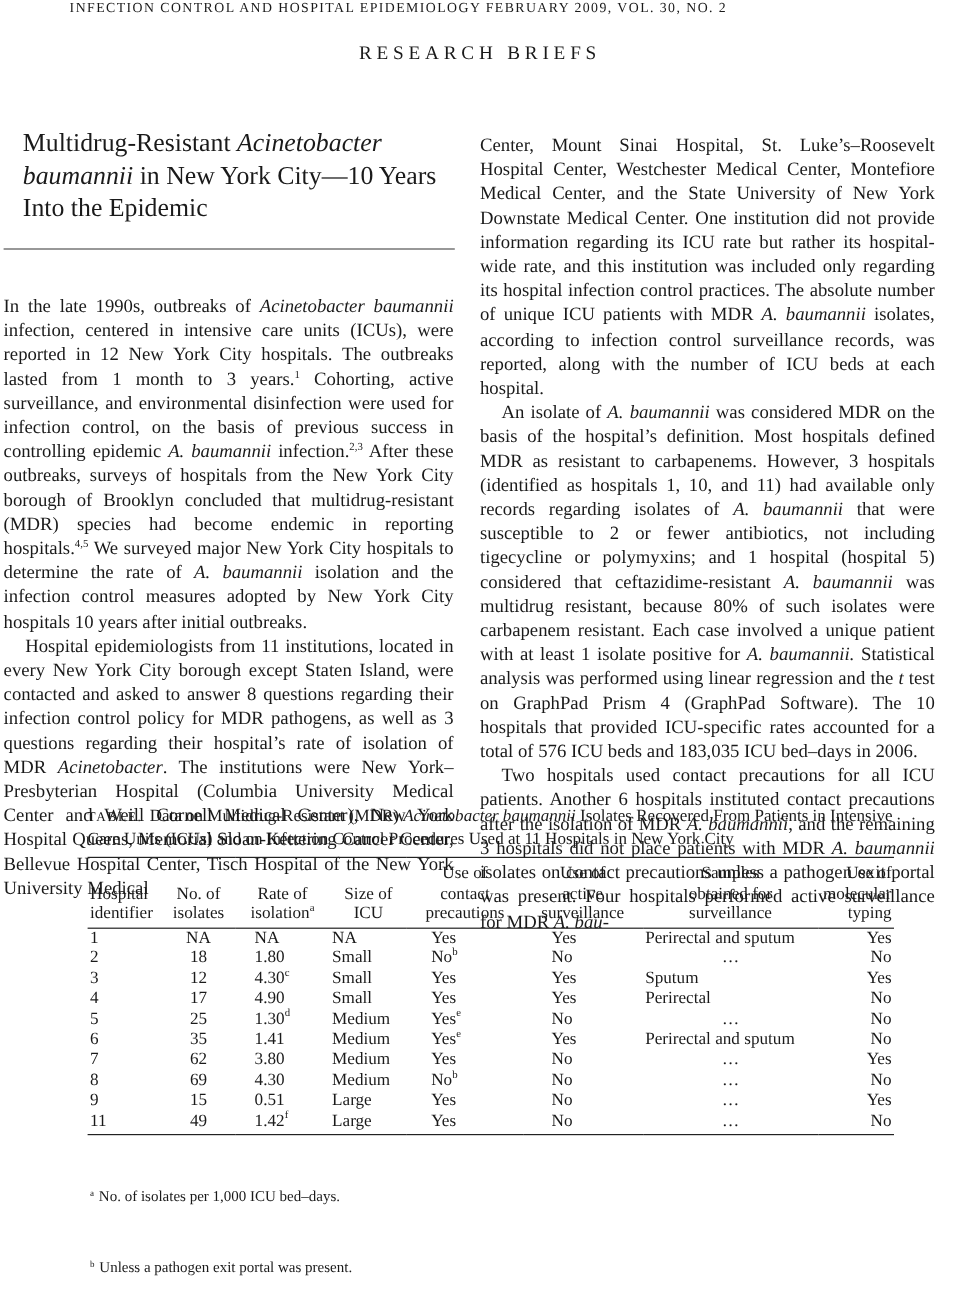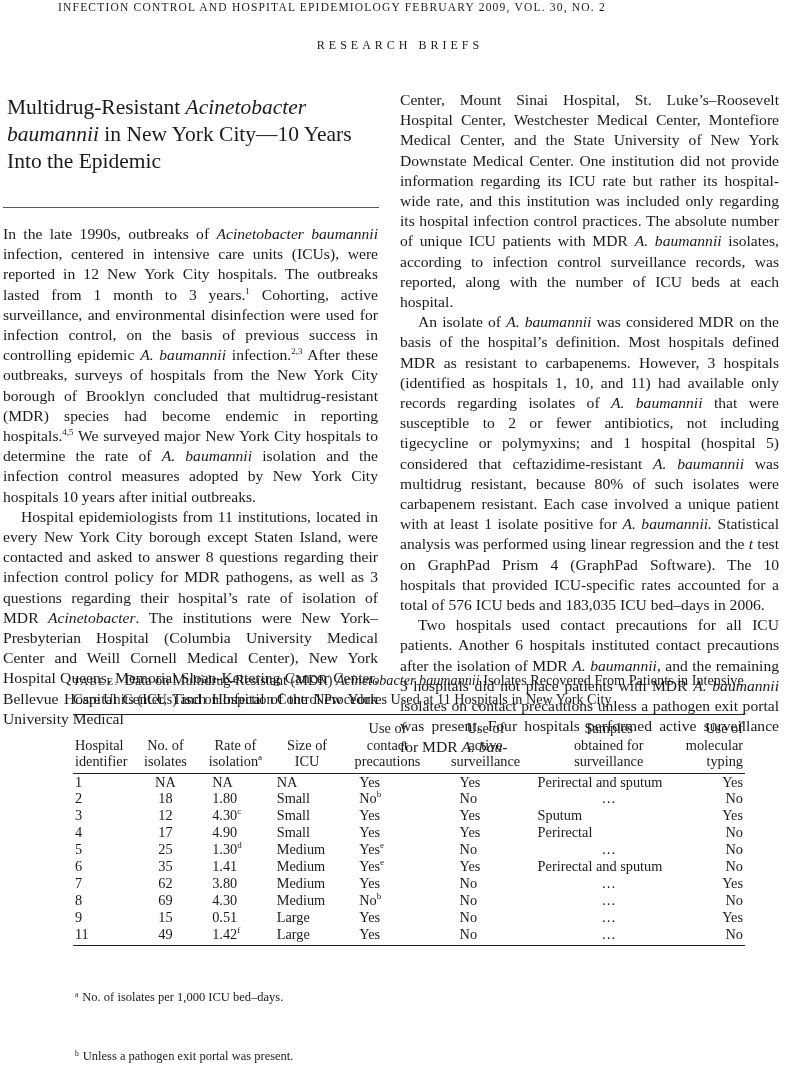--- a/index.html
+++ b/index.html
@@ -1,21 +1,21 @@
 <!DOCTYPE html>
 <html><head>
 <meta charset="utf-8">
 <style>
   html, body { margin: 0; padding: 0; background: #ffffff; }
   body { width: 800px; height: 1074px; position: relative; overflow: hidden; color: #1a1a1a; font-family: "Liberation Serif", "DejaVu Serif", serif; }
   .running-head { position: absolute; top: 0; left: 0; width: 664px; text-align: center; font-size: 11.5px; letter-spacing: 1.2px; font-variant: small-caps; text-transform: uppercase; line-height: 14px; margin-top: 0px; }
-  .section-head { position: absolute; top: 36px; left: 0; width: 800px; text-align: center; font-size: 12px; letter-spacing: 4px; line-height: 18px; }
-  .title { position: absolute; left: 3px; top: 90px; width: 380px; font-size: 21.5px; line-height: 27px; font-weight: normal; margin: 4px; font-family: Liberation Serif, serif; }
+  .section-head { position: absolute; top: 36px; left: 0; width: 800px; text-align: center; font-size: 16px; letter-spacing: 4px; line-height: 18px; }
+  .title { position: absolute; left: 3px; top: 90px; width: 380px; font-size: 21.5px; line-height: 27px; font-weight: normal; margin: 16px; font-family: Liberation Serif, serif; }
   .title-rule { position: absolute; left: 3px; top: 207px; width: 376px; border-top: 1.3px solid #555; }
-  .col { position: absolute; font-size: 15.6px; line-height: 20.2px; text-align: justify; }
+  .col { position: absolute; font-size: 15.6px; line-height: 20.2px; text-align: justify; margin-top: 22px; }
   .col-left { left: 3px; top: 224px; width: 375px; }
   .col-right { left: 400px; top: 90px; width: 379px; }
   .col p { margin: 0; }
   .col p.indent { text-indent: 18px; }
   sup { font-size: 9px; line-height: 0; vertical-align: 6px; }
   .table-block { position: absolute; left: 73px; top: 671px; width: 700px; font-family: "Liberation Serif", serif; }
   .table-caption { font-size: 14.2px; line-height: 18px; margin: 0 0 6px 0; }
   .table-caption .lbl { font-size: 11px; letter-spacing: 1.4px; text-transform: uppercase; margin-right: 6px; }
   table { border-collapse: collapse; width: 672px; font-size: 14.3px; }
   thead th { font-weight: normal; line-height: 16.5px; vertical-align: bottom; padding: 0 2px 3px 2px; border-bottom: 1.5px solid #222; }

